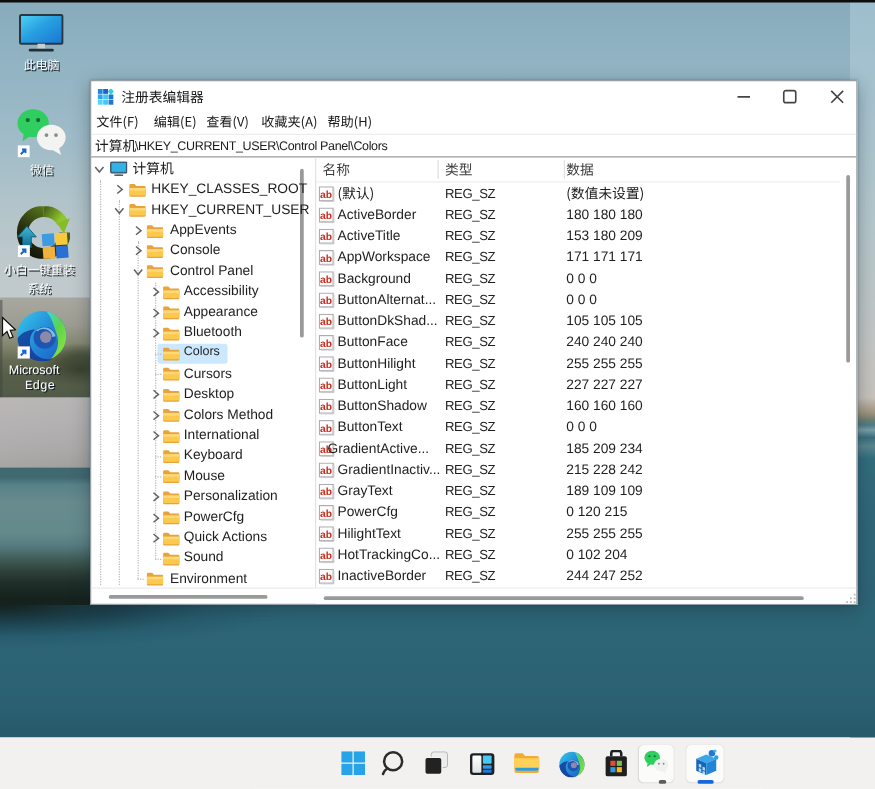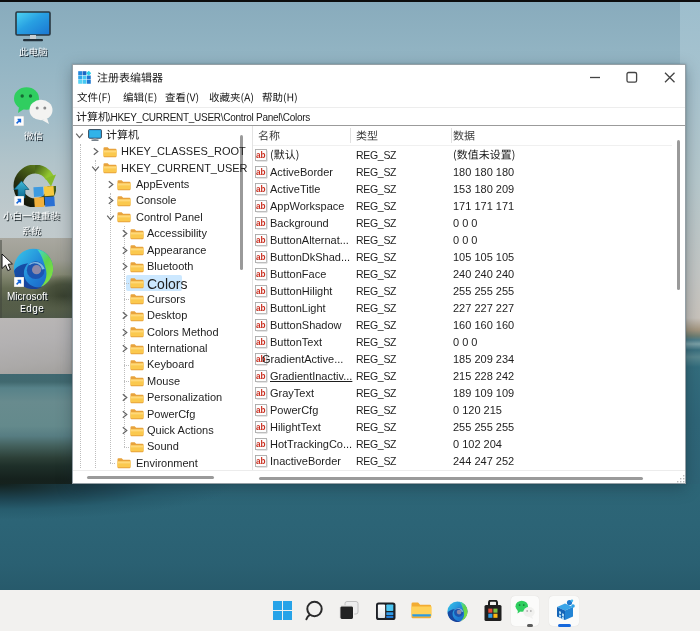--- a/index.html
+++ b/index.html
@@ -427,21 +427,21 @@
   </svg>
 <div class="txt" style="left:262px;top:352.5px;font-size:11px;color:#1e1e1e;text-align:center;">GradientActive...</div>
 <div class="txt" style="left:356px;top:352.5px;font-size:10.5px;letter-spacing:-0.3px;color:#1e1e1e;">REG_SZ</div>
 <div class="txt" style="left:453px;top:352.5px;font-size:11px;color:#1e1e1e;">185 209 234</div>
 <svg class="a" style="left:255px;top:370.0px" width="13" height="13" viewBox="0 0 13 13">
 <rect x="0.5" y="0.5" width="11" height="11" fill="#fdfdfd" stroke="#a9a9a9" stroke-width="0.9"></rect>
 <rect x="1.6" y="11.5" width="10.5" height="1" fill="#c9c9c9"></rect>
 <rect x="11.5" y="1.6" width="1" height="10.5" fill="#c9c9c9"></rect>
 <text x="5.8" y="9.3" font-family="Liberation Sans" font-size="8.2" font-weight="bold" fill="#c92d1e" text-anchor="middle">ab</text>
   </svg>
-<div class="txt" style="left:270px;top:369.5px;font-size:11px;color:#1e1e1e;text-decoration:underline;">GradientInactiv...</div>
+<div class="txt" style="left:270px;top:369.5px;font-size:11px;color:#1e1e1e;">GradientInactiv...</div>
 <div class="txt" style="left:356px;top:369.5px;font-size:10.5px;letter-spacing:-0.3px;color:#1e1e1e;">REG_SZ</div>
 <div class="txt" style="left:453px;top:369.5px;font-size:11px;color:#1e1e1e;">215 228 242</div>
 <svg class="a" style="left:255px;top:387.0px" width="13" height="13" viewBox="0 0 13 13">
 <rect x="0.5" y="0.5" width="11" height="11" fill="#fdfdfd" stroke="#a9a9a9" stroke-width="0.9"></rect>
 <rect x="1.6" y="11.5" width="10.5" height="1" fill="#c9c9c9"></rect>
 <rect x="11.5" y="1.6" width="1" height="10.5" fill="#c9c9c9"></rect>
 <text x="5.8" y="9.3" font-family="Liberation Sans" font-size="8.2" font-weight="bold" fill="#c92d1e" text-anchor="middle">ab</text>
   </svg>
 <div class="txt" style="left:270px;top:386.5px;font-size:11px;color:#1e1e1e;">GrayText</div>
 <div class="txt" style="left:356px;top:386.5px;font-size:10.5px;letter-spacing:-0.3px;color:#1e1e1e;">REG_SZ</div>
@@ -590,21 +590,21 @@
 <path d="M0.5 2.2 a1 1 0 0 1 1-1 h3.2 l1.4 1.5 h6.4 a1 1 0 0 1 1 1 v6.6 a1 1 0 0 1 -1 1 h-11 a1 1 0 0 1 -1-1 Z" fill="#e8a33c"></path>
 <path d="M0.5 4.4 h13 v4.9 a1 1 0 0 1 -1 1 h-11 a1 1 0 0 1 -1-1 Z" fill="#fbc94e"></path>
 <path d="M0.5 4.4 h13 v2 h-13 Z" fill="#ffd979"></path>
 </svg>
 <div class="txt" style="left:147px;top:259.9px;font-size:11px;color:#1e1e1e;">Bluetooth</div>
 <svg class="a" style="left:129.5px;top:277.0px" width="14" height="12" viewBox="0 0 14 12">
 <path d="M0.5 2.2 a1 1 0 0 1 1-1 h3.2 l1.4 1.5 h6.4 a1 1 0 0 1 1 1 v6.6 a1 1 0 0 1 -1 1 h-11 a1 1 0 0 1 -1-1 Z" fill="#e8a33c"></path>
 <path d="M0.5 4.4 h13 v4.9 a1 1 0 0 1 -1 1 h-11 a1 1 0 0 1 -1-1 Z" fill="#fbc94e"></path>
 <path d="M0.5 4.4 h13 v2 h-13 Z" fill="#ffd979"></path>
 </svg>
-<div class="txt" style="left:147px;top:276.3px;font-size:14px;color:#1e1e1e;">Colors</div>
+<div class="txt" style="left:147px;top:276.3px;font-size:10px;color:#1e1e1e;">Colors</div>
 <svg class="a" style="left:129.5px;top:293.4px" width="14" height="12" viewBox="0 0 14 12">
 <path d="M0.5 2.2 a1 1 0 0 1 1-1 h3.2 l1.4 1.5 h6.4 a1 1 0 0 1 1 1 v6.6 a1 1 0 0 1 -1 1 h-11 a1 1 0 0 1 -1-1 Z" fill="#e8a33c"></path>
 <path d="M0.5 4.4 h13 v4.9 a1 1 0 0 1 -1 1 h-11 a1 1 0 0 1 -1-1 Z" fill="#fbc94e"></path>
 <path d="M0.5 4.4 h13 v2 h-13 Z" fill="#ffd979"></path>
 </svg>
 <div class="txt" style="left:147px;top:292.7px;font-size:11px;color:#1e1e1e;">Cursors</div>
 <svg class="a" style="left:120.5px;top:311.1px" width="7" height="9" viewBox="0 0 7 9">
     <path d="M1.8 1.2 L5.8 4.5 L1.8 7.8" stroke="#636363" stroke-width="1.2" fill="none"></path>
   </svg>
 <svg class="a" style="left:129.5px;top:309.8px" width="14" height="12" viewBox="0 0 14 12">

